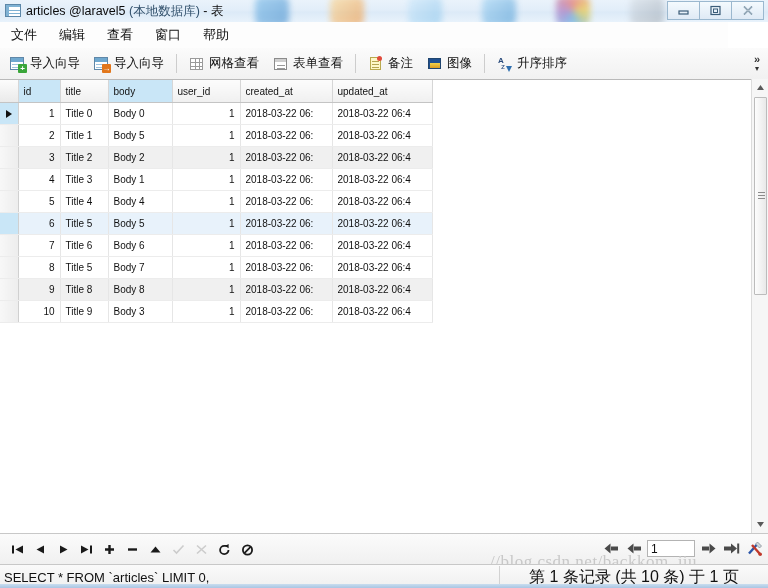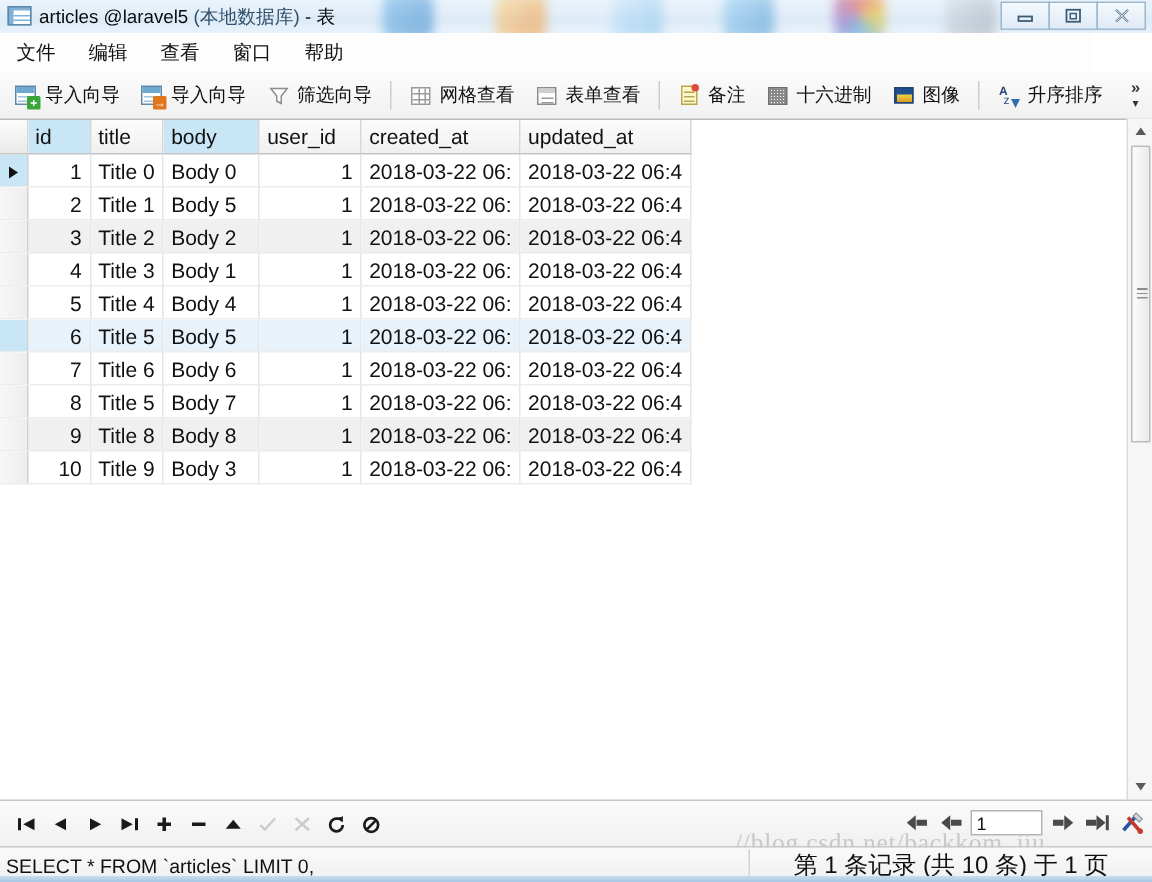--- a/index.html
+++ b/index.html
@@ -76,21 +76,21 @@
                  background:linear-gradient(to bottom,#f3d24a,#d99b22);}
   .ic-sort{position:absolute;left:0;top:0;width:16px;height:16px;font-size:7px;color:#2a4b7c;}
   .ic-sort b{position:absolute;left:1px;top:0px;font-size:8px;}
   .ic-sort i{position:absolute;left:4px;top:6px;font-size:8px;font-style:normal;}
   .ic-sort s{position:absolute;right:1px;bottom:0px;width:0;height:0;text-decoration:none;
              border-left:3px solid transparent;border-right:3px solid transparent;border-top:6px solid #2f6fb0;}
 
   
   .gridwrap{position:absolute;left:0;top:79px;width:768px;height:454px;background:#fff;
             border-top:1px solid #b9b9b9;box-sizing:border-box;}
-  table.grid{border-collapse:collapse;table-layout:fixed;font-size:14px;}
+  table.grid{border-collapse:collapse;table-layout:fixed;font-size:10px;}
   table.grid th{
     background:linear-gradient(to bottom,#fcfcfc,#f0f0f0);
     border-right:1px solid #d6d6d6;border-bottom:1px solid #c4c4c4;
     font-weight:normal;text-align:left;padding:3px 5px;height:16px;color:#111;
     white-space:nowrap;overflow:hidden;
   }
   table.grid th.sel{background:#c9e6f7;}
   table.grid th.gut{background:linear-gradient(to bottom,#fcfcfc,#eaeaea);padding:0;}
   table.grid td{
     border-right:1px solid #e6e6e6;border-bottom:1px solid #ececec;
@@ -216,28 +216,20 @@
         <span class="ic-sheet">
             <i></i>
             <u></u>
             <u style="top:9px"></u>
           </span>
         <span class="badge" style="background:#e2771c;">→</span>
       </span>
       <span>导入向导</span>
     </div>
 
-    <div class="tool">
-      <span class="ticon">
-        <svg width="16" height="16" viewBox="0 0 16 16">
-            <path d="M2.5 3 L13.5 3 L9.5 8 L9.5 13 L6.5 11.5 L6.5 8 Z" fill="#fbfbfb" stroke="#8d8d8d" stroke-width="1"></path>
-          </svg>
-      </span>
-      <span>筛选向导</span>
-    </div>
 
     <div class="tsep"></div>
 
     <div class="tool">
       <span class="ticon">
           <span class="ic-grid"></span>
         </span>
       <span>网格查看</span>
     </div>
 
@@ -250,26 +242,20 @@
 
     <div class="tsep"></div>
 
     <div class="tool">
       <span class="ticon">
           <span class="ic-note"></span>
         </span>
       <span>备注</span>
     </div>
 
-    <div class="tool">
-      <span class="ticon">
-          <span class="ic-hex"></span>
-        </span>
-      <span>十六进制</span>
-    </div>
 
     <div class="tool">
       <span class="ticon">
           <span class="ic-img"></span>
         </span>
       <span>图像</span>
     </div>
 
     <div class="tsep"></div>
 

